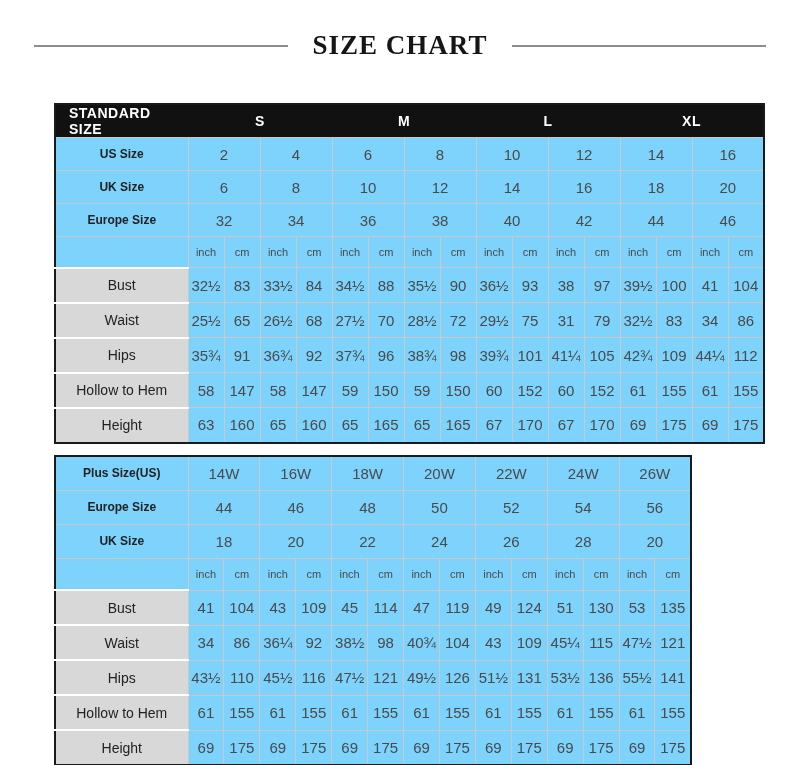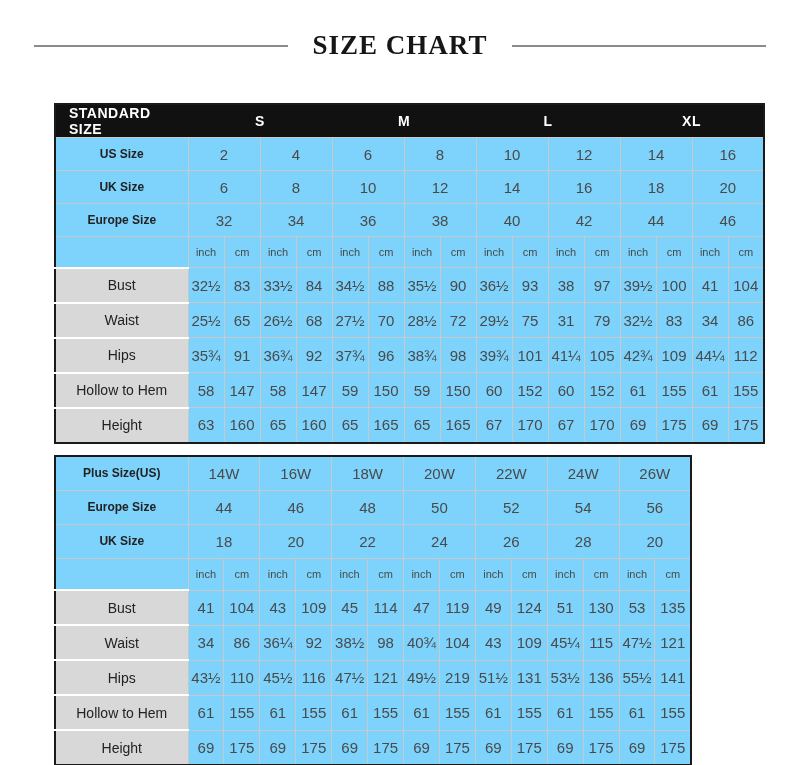--- a/index.html
+++ b/index.html
@@ -343,21 +343,21 @@
         </tr>
         <tr class="measure-row">
           <td class="mlabel">Hips</td>
           <td class="val">43½</td>
           <td class="val">110</td>
           <td class="val">45½</td>
           <td class="val">116</td>
           <td class="val">47½</td>
           <td class="val">121</td>
           <td class="val">49½</td>
-          <td class="val">219</td>
+          <td class="val">126</td>
           <td class="val">51½</td>
           <td class="val">131</td>
           <td class="val">53½</td>
           <td class="val">136</td>
           <td class="val">55½</td>
           <td class="val">141</td>
         </tr>
         <tr class="measure-row">
           <td class="mlabel">Hollow to Hem</td>
           <td class="val">61</td>

